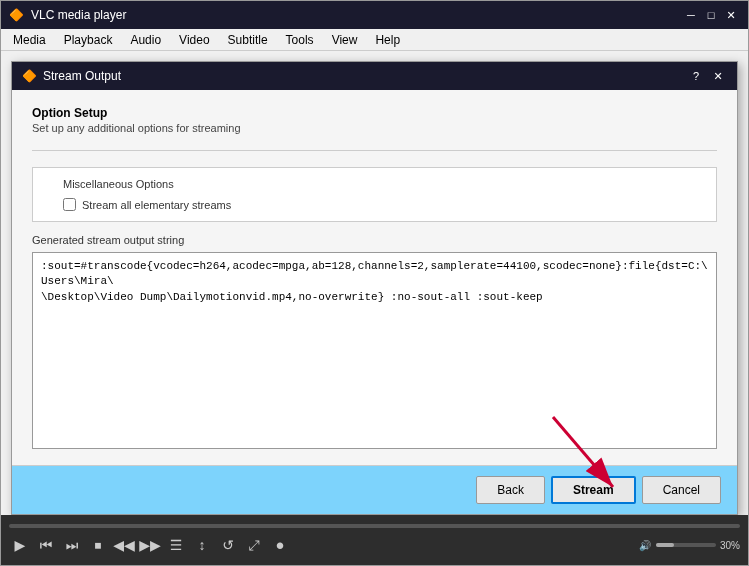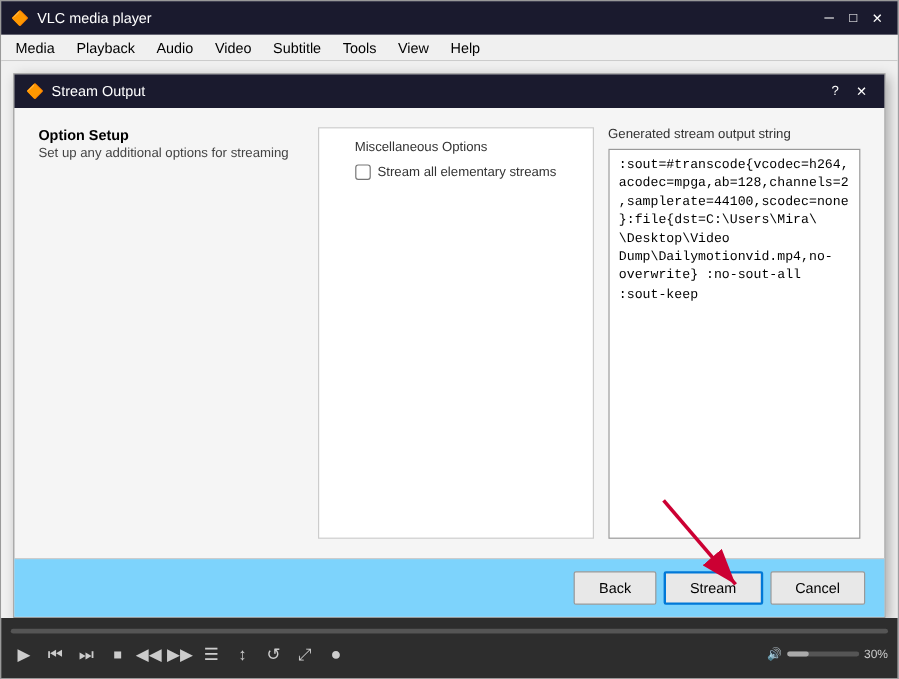--- a/index.html
+++ b/index.html
@@ -128,21 +128,21 @@
       align-items: center;
       justify-content: center;
       font-size: 11px;
     }
 
     .dialog-body {
       flex: 1;
       padding: 16px 20px;
       overflow: auto;
       display: flex;
-      flex-direction: row;
+      flex-direction: column;
       gap: 12px;
     }
 
     .section-title {
       font-weight: bold;
       font-size: 12px;
       color: #000;
       margin-bottom: 2px;
     }
     .section-subtitle {
@@ -218,21 +218,21 @@
       padding: 5px 20px;
       font-size: 12px;
       border: 1px solid #999;
       cursor: pointer;
       background: #e8e8e8;
       border-radius: 2px;
     }
     .footer-btn.primary {
       background: #e8e8e8;
       border: 2px solid #0078d7;
-      font-weight: normal;
+      font-weight: bold;
     }
 
     
     .player-bar {
       height: 50px;
       background: #2d2d2d;
       display: flex;
       flex-direction: column;
       justify-content: center;
       padding: 4px 8px;

